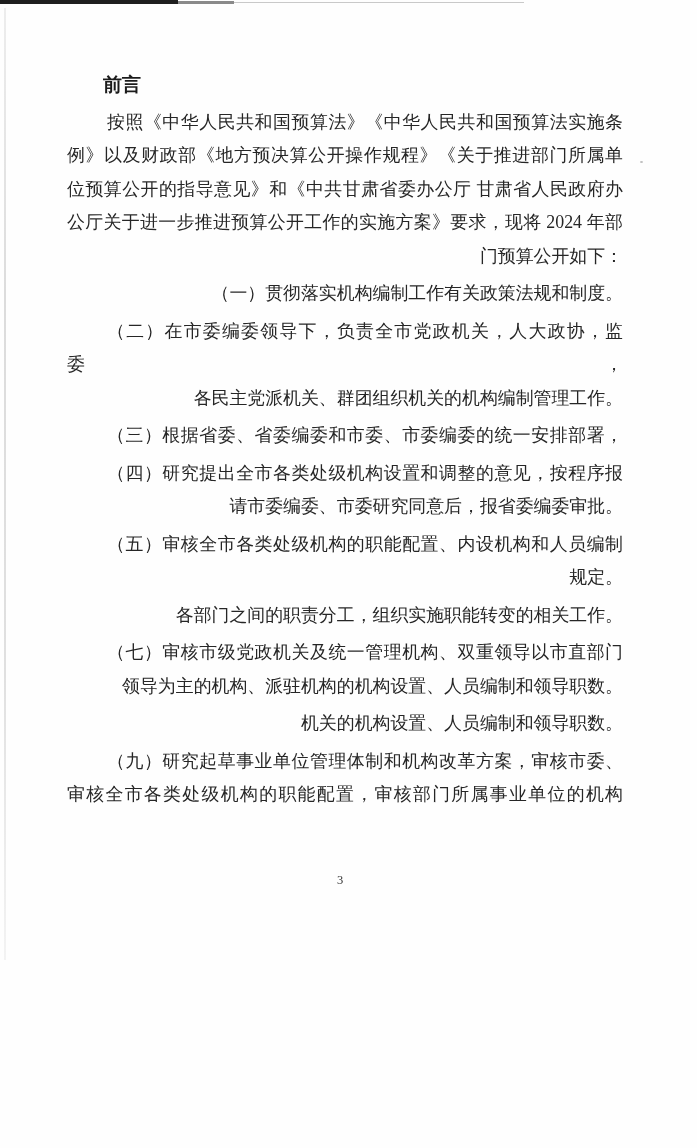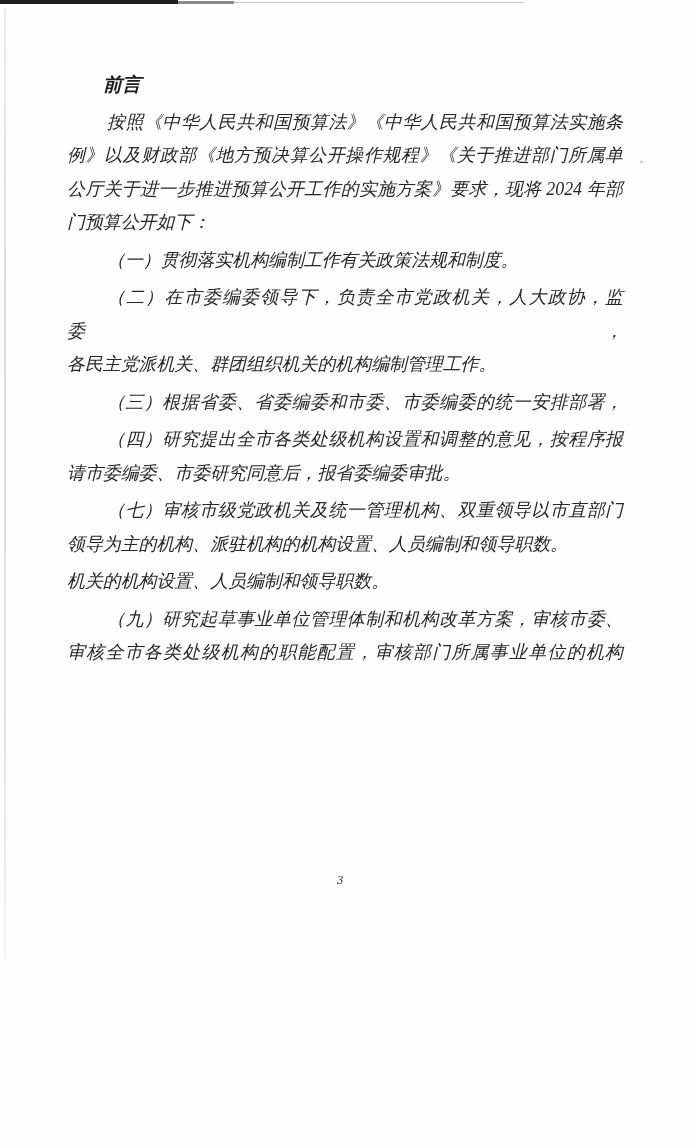--- a/index.html
+++ b/index.html
@@ -11,21 +11,20 @@
     height: 1148px;
     background: #ffffff;
     position: relative;
     overflow: hidden;
     font-family: "Liberation Serif", "DejaVu Serif", serif;
   }
   .page {
     position: absolute;
     inset: 0;
     background: #fefefe;
-    font-style: italic;
   }
   
   .scan-top-bar {
     position: absolute;
     left: 0; top: 0;
     width: 178px; height: 4px;
     background: #1e1e1e;
   }
   .scan-top-bar-fade {
     position: absolute;
@@ -68,21 +67,21 @@
     font-weight: bold;
     font-size: 19px;
     color: #1b1b1b;
     text-indent: 40px;
     line-height: 33.5px;
     white-space: nowrap;
   }
   .paragraph { margin: 4px; }
   .line {
     line-height: 33.5px;
-    text-align: left;
+    text-align: right;
   }
   .line.indent { text-indent: 40px; }
   .line.justify {
     text-align: justify;
     text-align-last: justify;
   }
   .page-number {
     position: absolute;
     left: 0; top: 873px;
     width: 680px;
@@ -100,38 +99,44 @@
   <div class="scan-top-bar-fade"></div>
   <div class="scan-top-line"></div>
   <div class="scan-left-line"></div>
   <div class="scan-dot"></div>
 
   <div class="content">
       <div class="heading">前言</div>
       <div class="paragraph">
         <div class="line indent justify">按照《中华人民共和国预算法》《中华人民共和国预算法实施条</div>
         <div class="line justify">例》以及财政部《地方预决算公开操作规程》《关于推进部门所属单</div>
+        <div class="line justify">位预算公开的指导意见》和《中共甘肃省委办公厅 甘肃省人民政府办</div>
         <div class="line justify">公厅关于进一步推进预算公开工作的实施方案》要求，现将 2024 年部</div>
         <div class="line">门预算公开如下：</div>
       </div>
       <div class="paragraph">
         <div class="line indent">（一）贯彻落实机构编制工作有关政策法规和制度。</div>
       </div>
       <div class="paragraph">
         <div class="line indent justify">（二）在市委编委领导下，负责全市党政机关，人大政协，监委，</div>
         <div class="line">各民主党派机关、群团组织机关的机构编制管理工作。</div>
       </div>
       <div class="paragraph">
         <div class="line indent justify">（三）根据省委、省委编委和市委、市委编委的统一安排部署，</div>
       </div>
       <div class="paragraph">
         <div class="line indent justify">（四）研究提出全市各类处级机构设置和调整的意见，按程序报</div>
         <div class="line">请市委编委、市委研究同意后，报省委编委审批。</div>
       </div>
       <div class="paragraph">
+        <div class="line indent justify">（五）审核全市各类处级机构的职能配置、内设机构和人员编制</div>
+        <div class="line">规定。</div>
+      </div>
+      <div class="paragraph">
+        <div class="line">各部门之间的职责分工，组织实施职能转变的相关工作。</div>
       </div>
       <div class="paragraph">
         <div class="line indent justify">（七）审核市级党政机关及统一管理机构、双重领导以市直部门</div>
         <div class="line">领导为主的机构、派驻机构的机构设置、人员编制和领导职数。</div>
       </div>
       <div class="paragraph">
         <div class="line">机关的机构设置、人员编制和领导职数。</div>
       </div>
       <div class="paragraph">
         <div class="line indent justify">（九）研究起草事业单位管理体制和机构改革方案，审核市委、</div>

